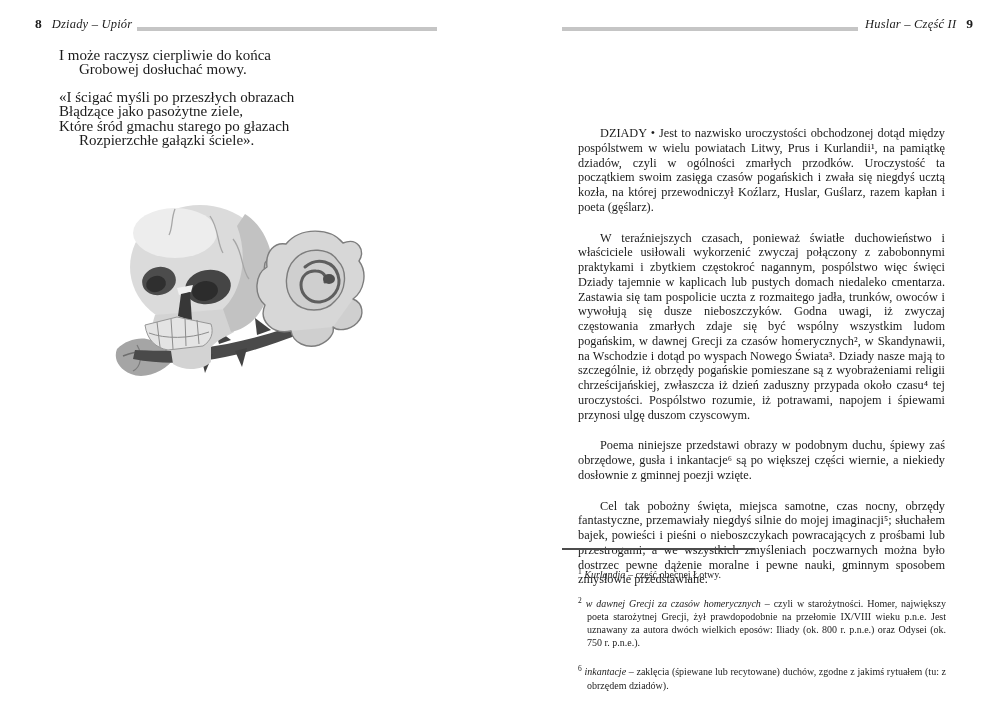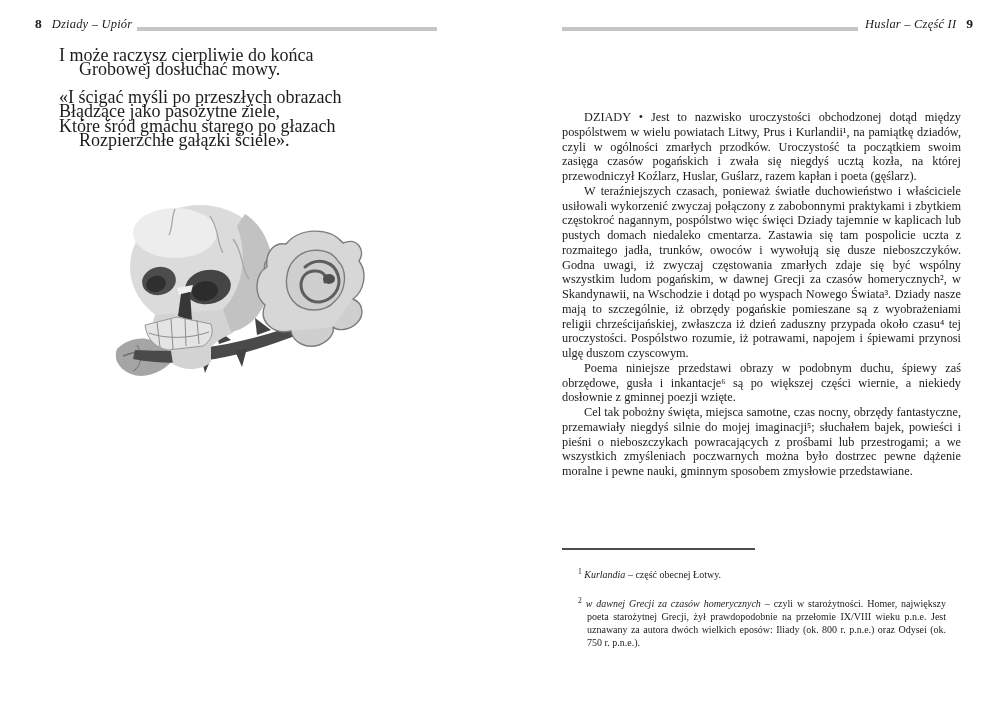--- a/index.html
+++ b/index.html
@@ -13,32 +13,32 @@
   .page.right{left:500px;width:500px;}
 
   
   .running-head{position:absolute;top:16px;display:flex;align-items:baseline;gap:10px;
     font-size:12.5px;white-space:nowrap;}
   .running-head .folio{font-weight:bold;font-style:normal;font-size:13.5px;}
   .running-head .rtitle{font-style:italic;letter-spacing:.2px;}
   .head-rule{position:absolute;top:27px;height:3.5px;background:#c5c5c5;}
 
   
-  .poem{position:absolute;left:59px;top:48px;font-size:18px;line-height:14.4px;}
+  .poem{position:absolute;left:59px;top:48px;font-size:15px;line-height:14.4px;}
   .stanza{margin:0 0 13px 0;}
   .poem-line{white-space:nowrap;}
   .poem-line.indent{padding-left:20px;}
 
   
   .illustration{position:absolute;left:115px;top:198px;width:250px;height:197px;}
 
   
   .body-text{position:absolute;left:62px;top:110px;width:399px;
     font-size:12.3px;line-height:14.75px;text-align:justify;}
-  .body-text p{margin:0;text-indent:22px;}
+  .body-text p{margin:16px;text-indent:22px;}
 
   .fn-rule{position:absolute;left:62px;top:548px;width:193px;height:1.5px;background:#4c4c4c;}
   .footnotes{position:absolute;left:62px;top:552px;width:400px;
     font-size:10px;line-height:13.1px;text-align:justify;}
   .footnote{margin:16px;padding-left:9px;text-indent:-9px;}
   .footnote .term{font-style:italic;}
   .footnote sup, .body-text sup{font-size:7.5px;line-height:0;}
 </style>
 </head>
 <body>
@@ -122,14 +122,15 @@
     <p>W teraźniejszych czasach, ponieważ światłe duchowieństwo i właściciele usiłowali wykorzenić zwyczaj połączony z zabobonnymi praktykami i zbytkiem częstokroć nagannym, pospólstwo więc święci Dziady tajemnie w kaplicach lub pustych domach niedaleko cmentarza. Zastawia się tam pospolicie uczta z rozmaitego jadła, trunków, owoców i wywołują się dusze nieboszczyków. Godna uwagi, iż zwyczaj częstowania zmarłych zdaje się być wspólny wszystkim ludom pogańskim, w dawnej Grecji za czasów homerycznych², w Skandynawii, na Wschodzie i dotąd po wyspach Nowego Świata³. Dziady nasze mają to szczególnie, iż obrzędy pogańskie pomieszane są z wyobrażeniami religii chrześcijańskiej, zwłaszcza iż dzień zaduszny przypada około czasu⁴ tej uroczystości. Pospólstwo rozumie, iż potrawami, napojem i śpiewami przynosi ulgę duszom czyscowym.</p>
     <p>Poema niniejsze przedstawi obrazy w podobnym duchu, śpiewy zaś obrzędowe, gusła i inkantacje⁶ są po większej części wiernie, a niekiedy dosłownie z gminnej poezji wzięte.</p>
     <p>Cel tak pobożny święta, miejsca samotne, czas nocny, obrzędy fantastyczne, przemawiały niegdyś silnie do mojej imaginacji⁵; słuchałem bajek, powieści i pieśni o nieboszczykach powracających z prośbami lub przestrogami; a we wszystkich zmyśleniach poczwarnych można było dostrzec pewne dążenie moralne i pewne nauki, gminnym sposobem zmysłowie przedstawiane.</p>
   </div>
 
   <div class="fn-rule"></div>
 
   <div class="footnotes">
     <p class="footnote"><sup>1</sup> <span class="term">Kurlandia</span> <span>– część obecnej Łotwy.</span></p>
     <p class="footnote"><sup>2</sup> <span class="term">w dawnej Grecji za czasów homerycznych</span> <span>– czyli w starożytności. Homer, największy poeta starożytnej Grecji, żył prawdopodobnie na przełomie IX/VIII wieku p.n.e. Jest uznawany za autora dwóch wielkich eposów: Iliady (ok. 800 r. p.n.e.) oraz Odysei (ok. 750 r. p.n.e.).</span></p>
+    <p class="footnote"><sup>6</sup> <span class="term">inkantacje</span> <span>– zaklęcia (śpiewane lub recytowane) duchów, zgodne z jakimś rytuałem (tu: z obrzędem dziadów).</span></p>
   </div>
 </div>
 
 </body></html>

